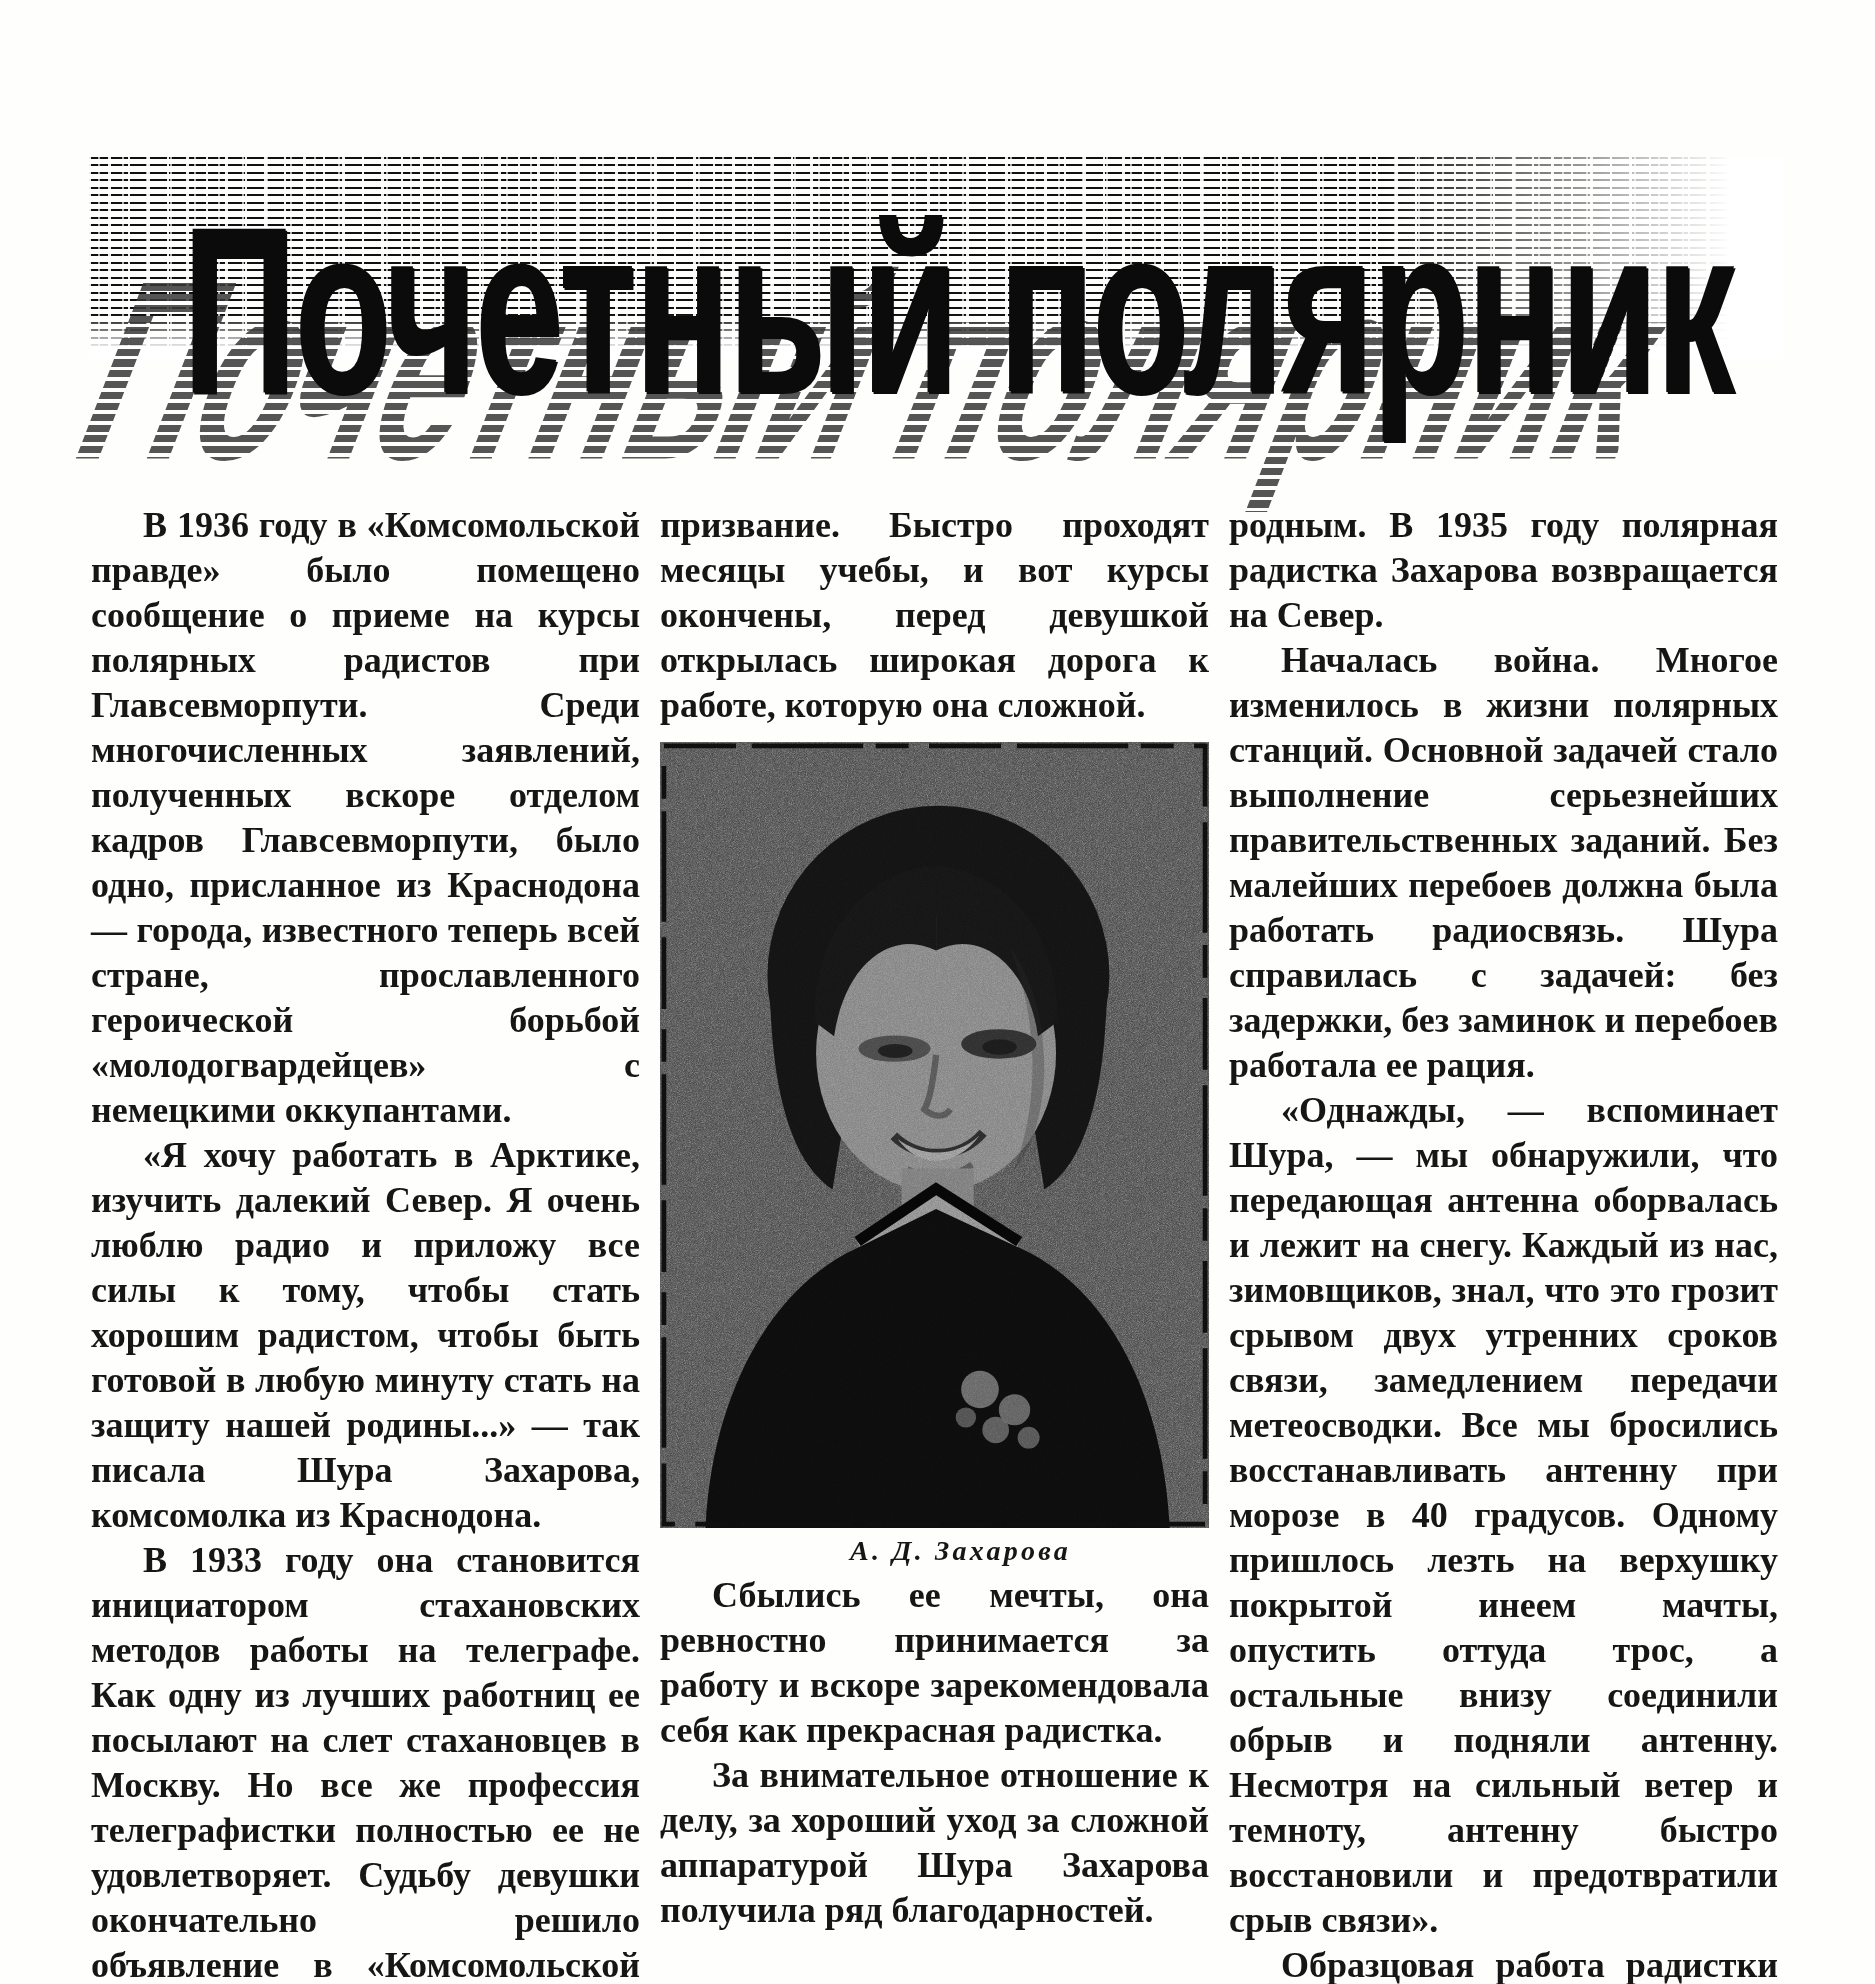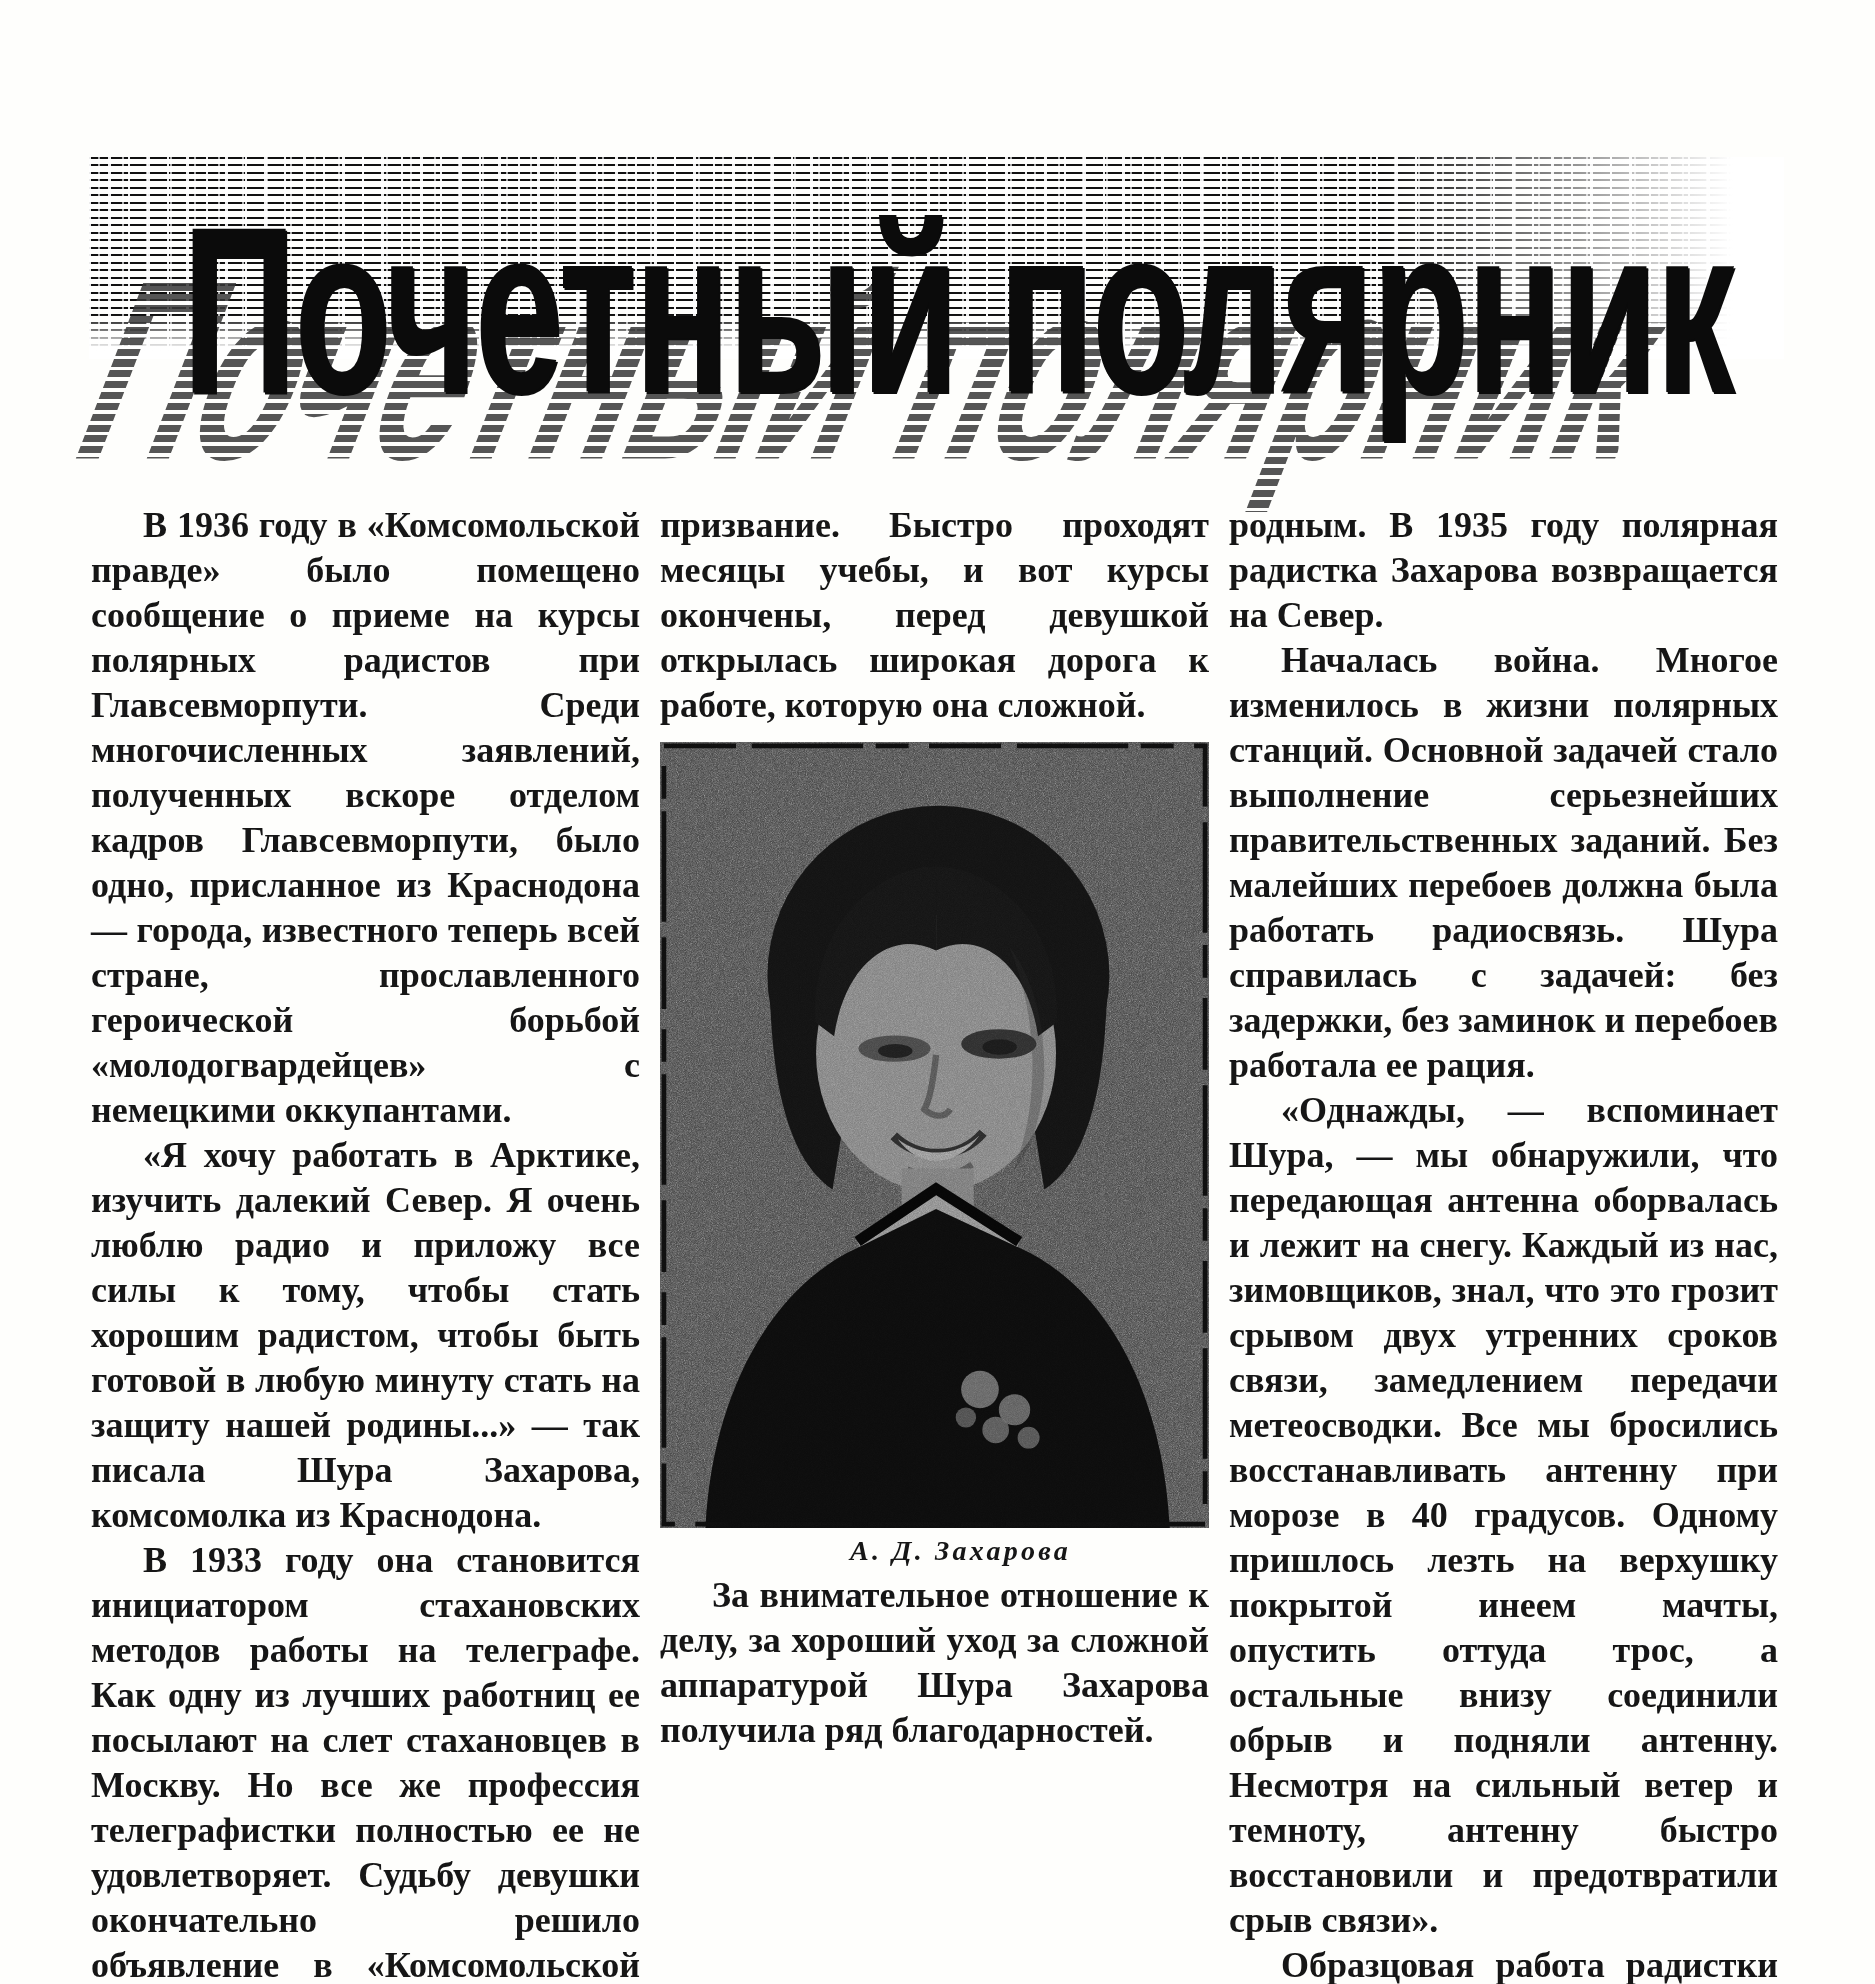--- a/index.html
+++ b/index.html
@@ -121,20 +121,21 @@
         <circle cx="428" cy="884" r="17" fill="#a89d88" opacity="0.8"></circle>
         <circle cx="470" cy="894" r="14" fill="#a89d88" opacity="0.75"></circle>
         <circle cx="390" cy="868" r="13" fill="#a89d88" opacity="0.7"></circle>
 
         <rect x="5" y="5" width="690" height="1000" fill="none" stroke="#1b1b1b" stroke-width="6" stroke-dasharray="92 20 142 16 42 26"></rect>
         <rect width="700" height="1010" filter="url(#grain)" opacity="0.3"></rect>
       </svg>
     </div>
     <p class="caption">А. Д. Захарова</p>
 
+    <p>Сбылись ее мечты, она ревностно принимается за работу и вскоре зарекомендовала себя как прекрасная радистка.</p>
     <p>За внимательное отношение к делу, за хороший уход за сложной аппаратурой Шура Захарова получила ряд благодарностей.</p>
 
   </div>
 
   <div class="col col-3">
     <p class="cont">родным. В 1935 году полярная радистка Захарова возвращается на Север.</p>
     <p>Началась война. Многое изменилось в жизни полярных станций. Основной задачей стало выполнение серьезнейших правительственных заданий. Без малейших перебоев должна была работать радиосвязь. Шура справилась с задачей: без задержки, без заминок и перебоев работала ее рация.</p>
     <p>«Однажды, — вспоминает Шура, — мы обнаружили, что передающая антенна оборвалась и лежит на снегу. Каждый из нас, зимовщиков, знал, что это грозит срывом двух утренних сроков связи, замедлением передачи метеосводки. Все мы бросились восстанавливать антенну при морозе в 40 градусов. Одному пришлось лезть на верхушку покрытой инеем мачты, опустить оттуда трос, а остальные внизу соединили обрыв и подняли антенну. Несмотря на сильный ветер и темноту, антенну быстро восстановили и предотвратили срыв связи».</p>
     <p>Образцовая работа радистки Александры Дмитриевны Захаровой была отмечена высокой правительственной наградой — орденом «Знак почета», медалью «За доблестный труд в Великой Отечественной войне 1941—1945 гг.» и значками «Почетный полярник» и «Почетный радист».</p>
 

